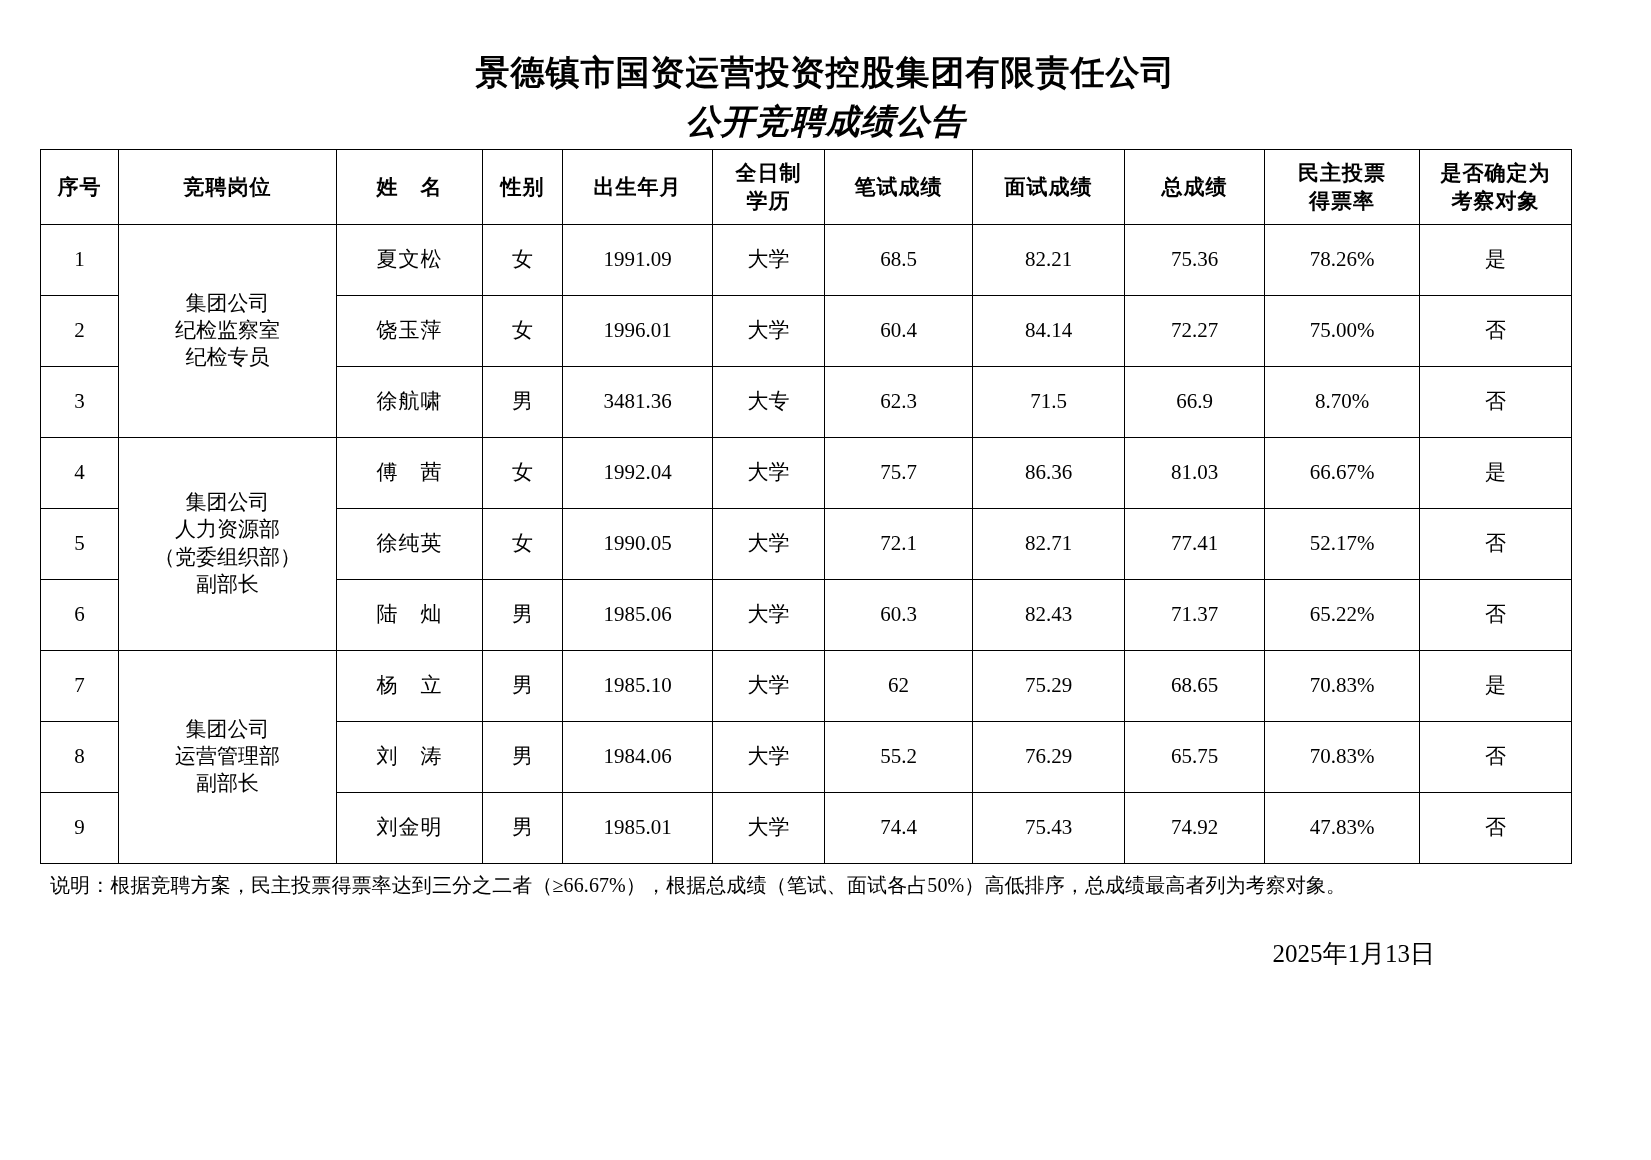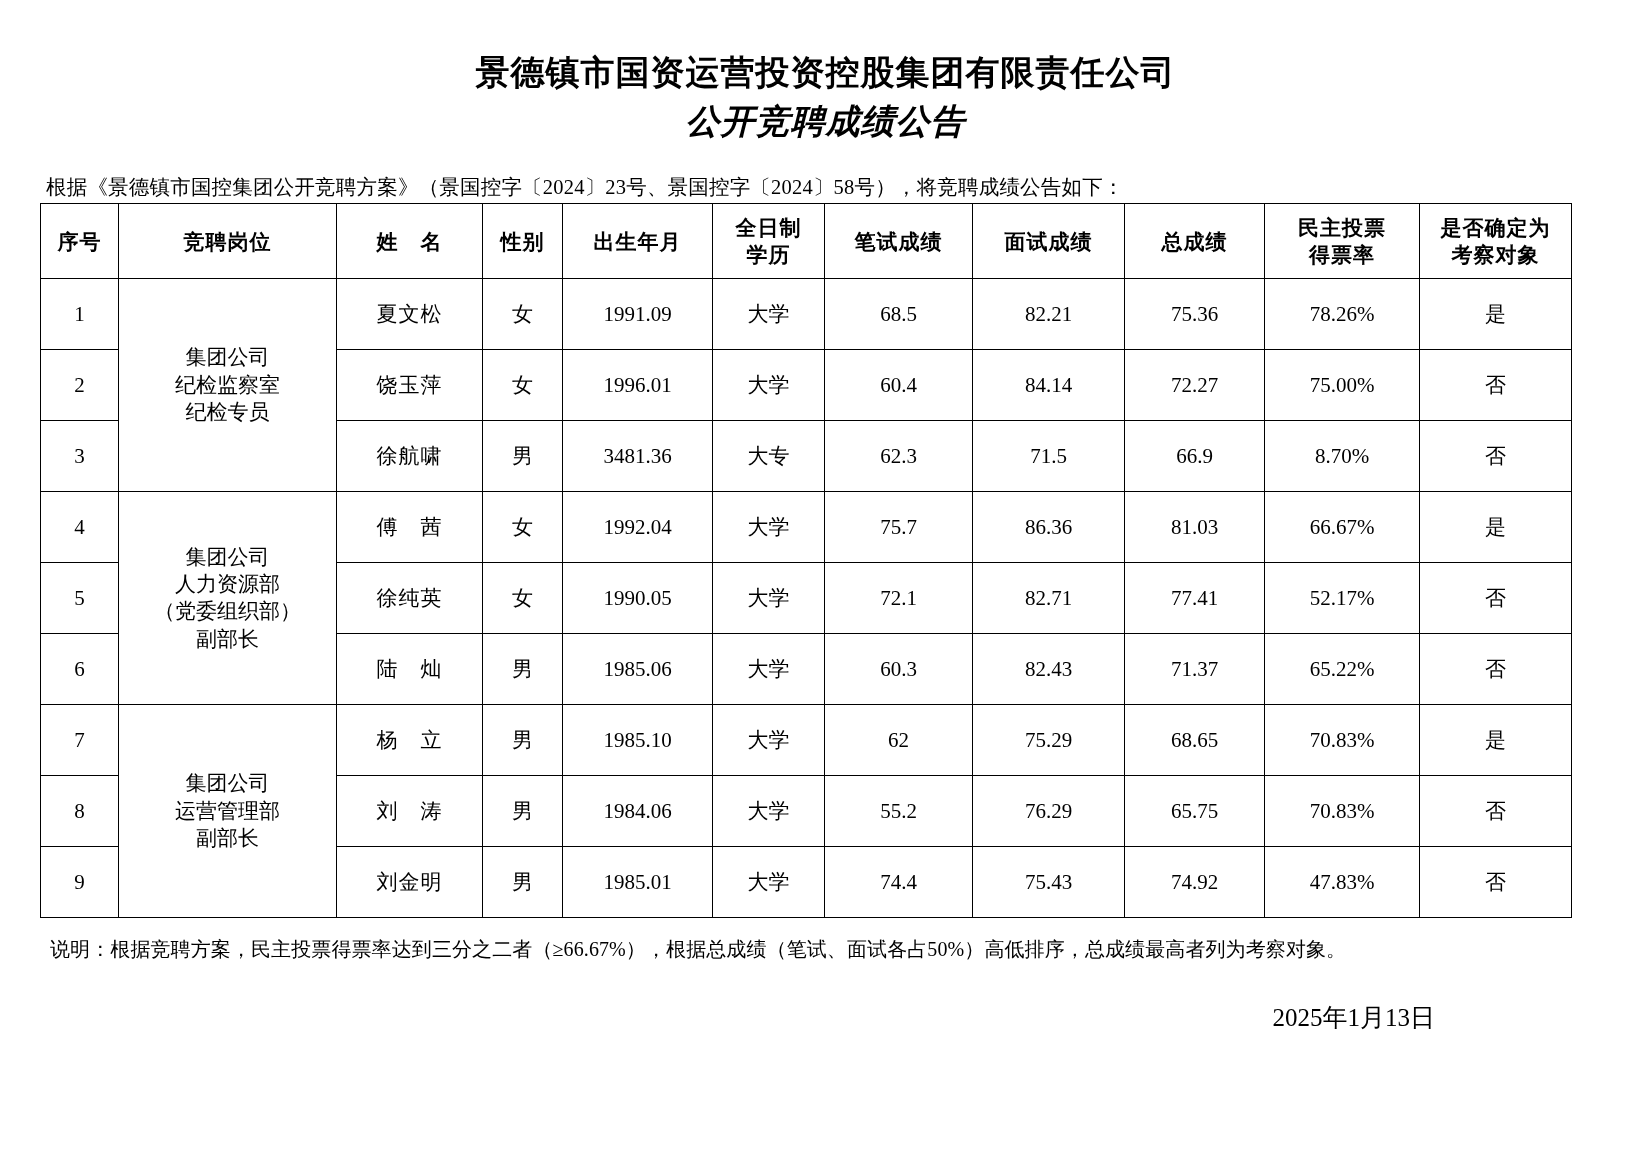--- a/index.html
+++ b/index.html
@@ -84,21 +84,21 @@
   col.c3 { width: 80px; }
   col.c4 { width: 150px; }
   col.c5 { width: 112px; }
   col.c6 { width: 148px; }
   col.c7 { width: 152px; }
   col.c8 { width: 140px; }
   col.c9 { width: 155px; }
   col.c10 { width: 152px; }
 
   .note {
-    margin-top: 18px;
+    margin-top: 8px;
     font-size: 20px;
     padding-left: 10px;
     letter-spacing: 0.1px;
   }
   .signature {
     margin-top: 36px;
     text-align: right;
     padding-right: 110px;
     font-size: 25px;
     line-height: 1.55;
@@ -112,21 +112,20 @@
 </head>
 <body>
 
 <div class="page">
 
   <div class="title">
     <span>景德镇市国资运营投资控股集团有限责任公司</span>
     <span class="line2">公开竞聘成绩公告</span>
   </div>
 
-  <div class="intro">根据《景德镇市国控集团公开竞聘方案》（景国控字〔2024〕23号、景国控字〔2024〕58号），将竞聘成绩公告如下：</div>
 
   <table class="grid">
     <colgroup>
       <col class="c0">
         <col class="c1">
         <col class="c2">
         <col class="c3">
         <col class="c4">
         <col class="c5">
       <col class="c6">

